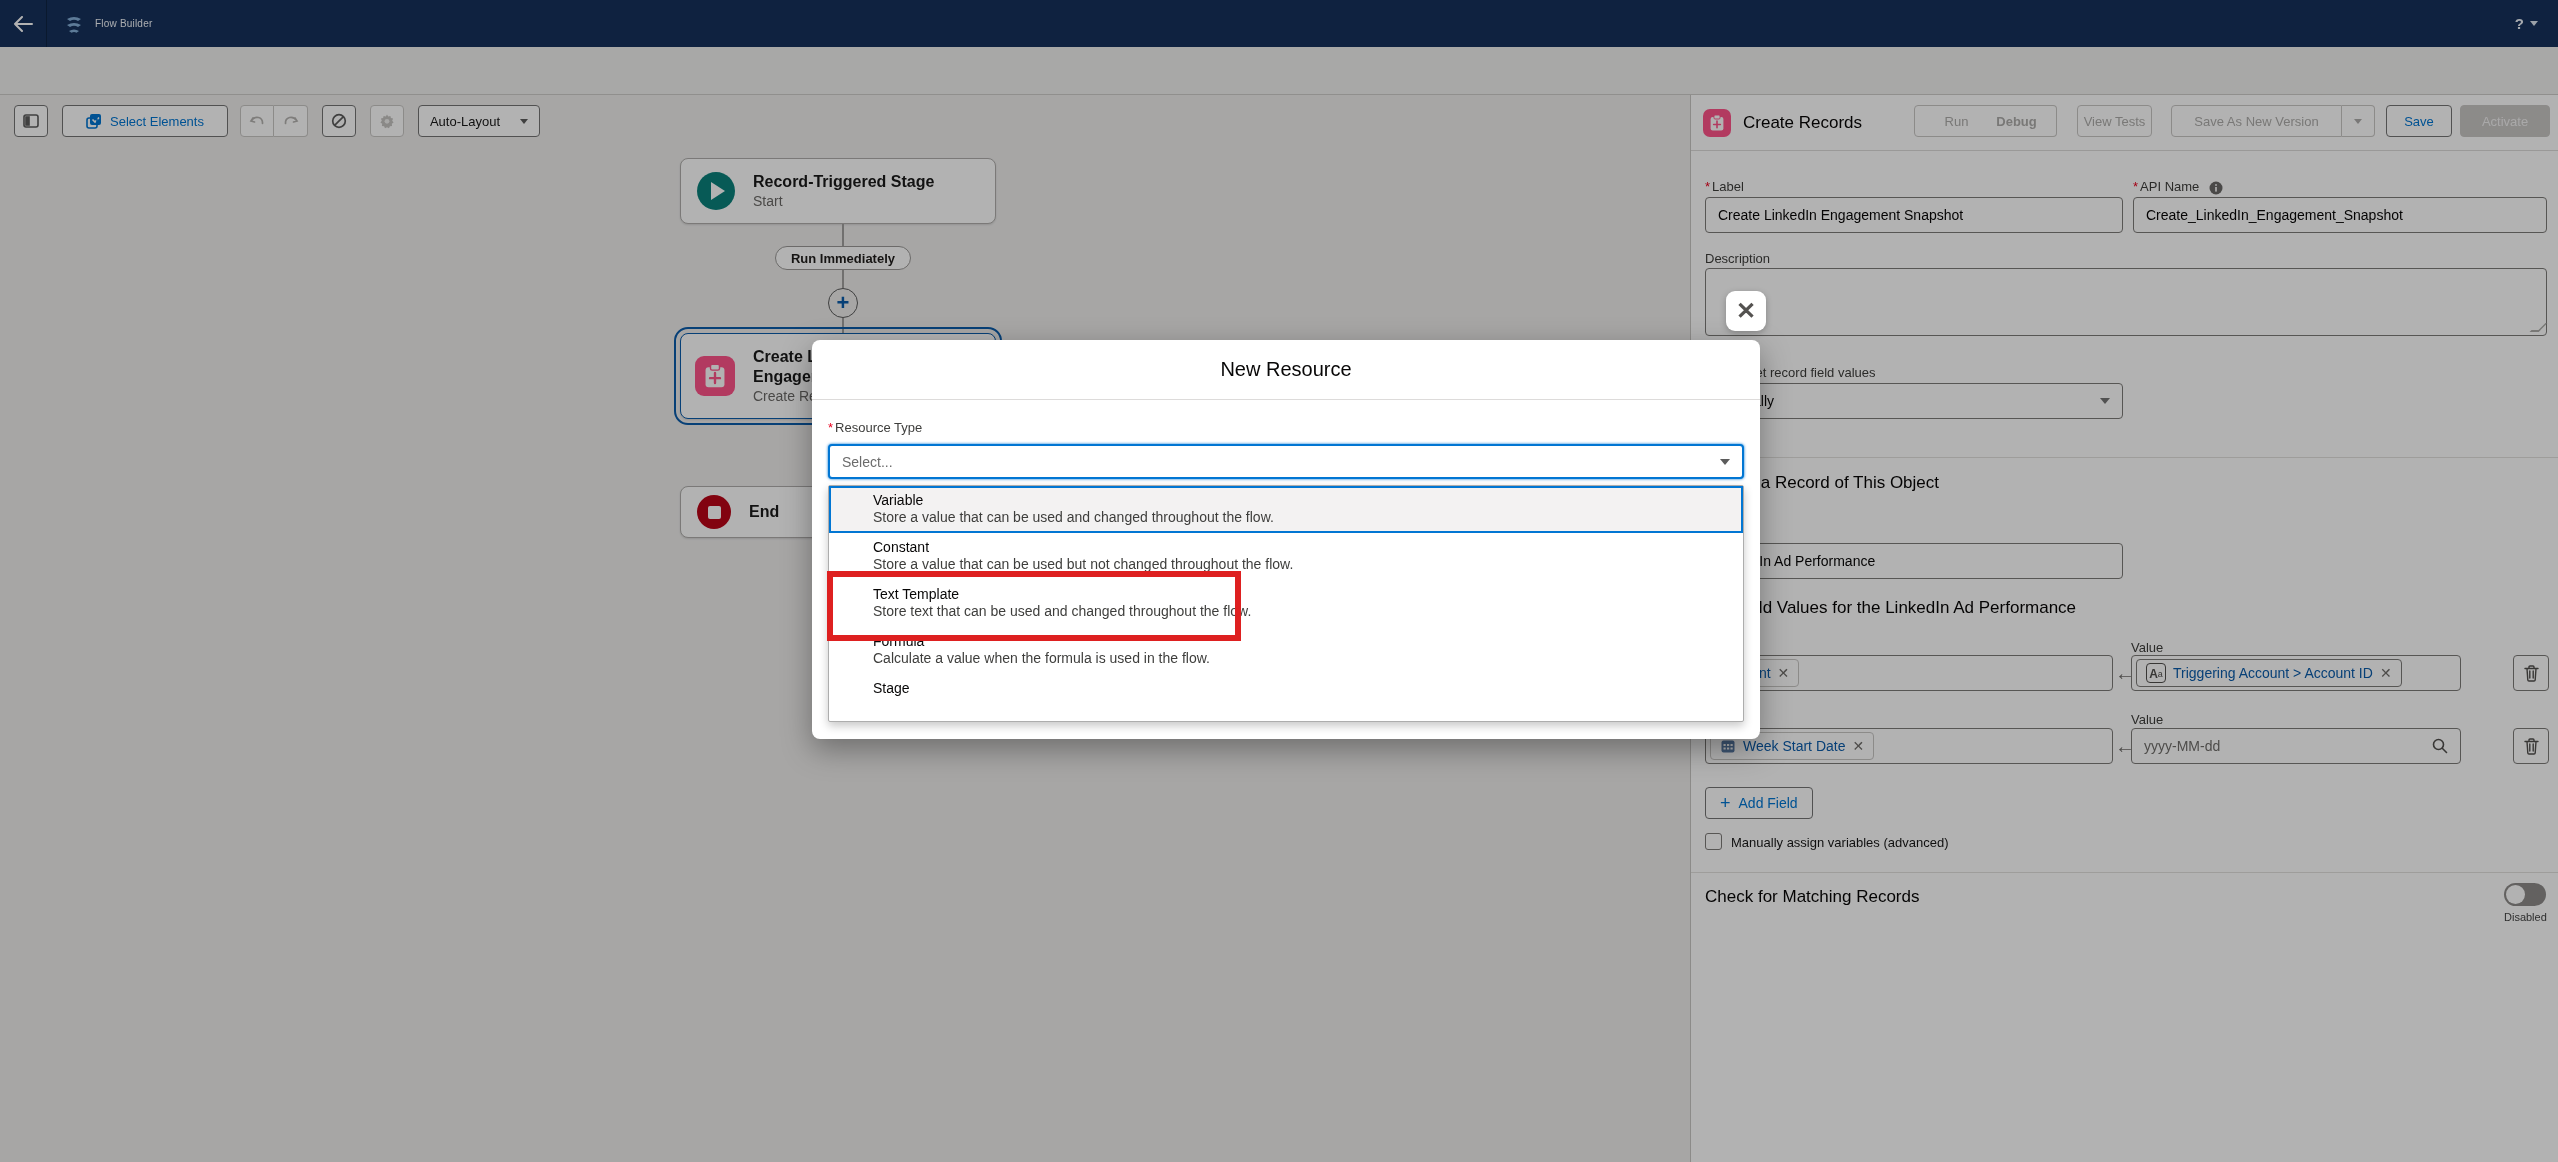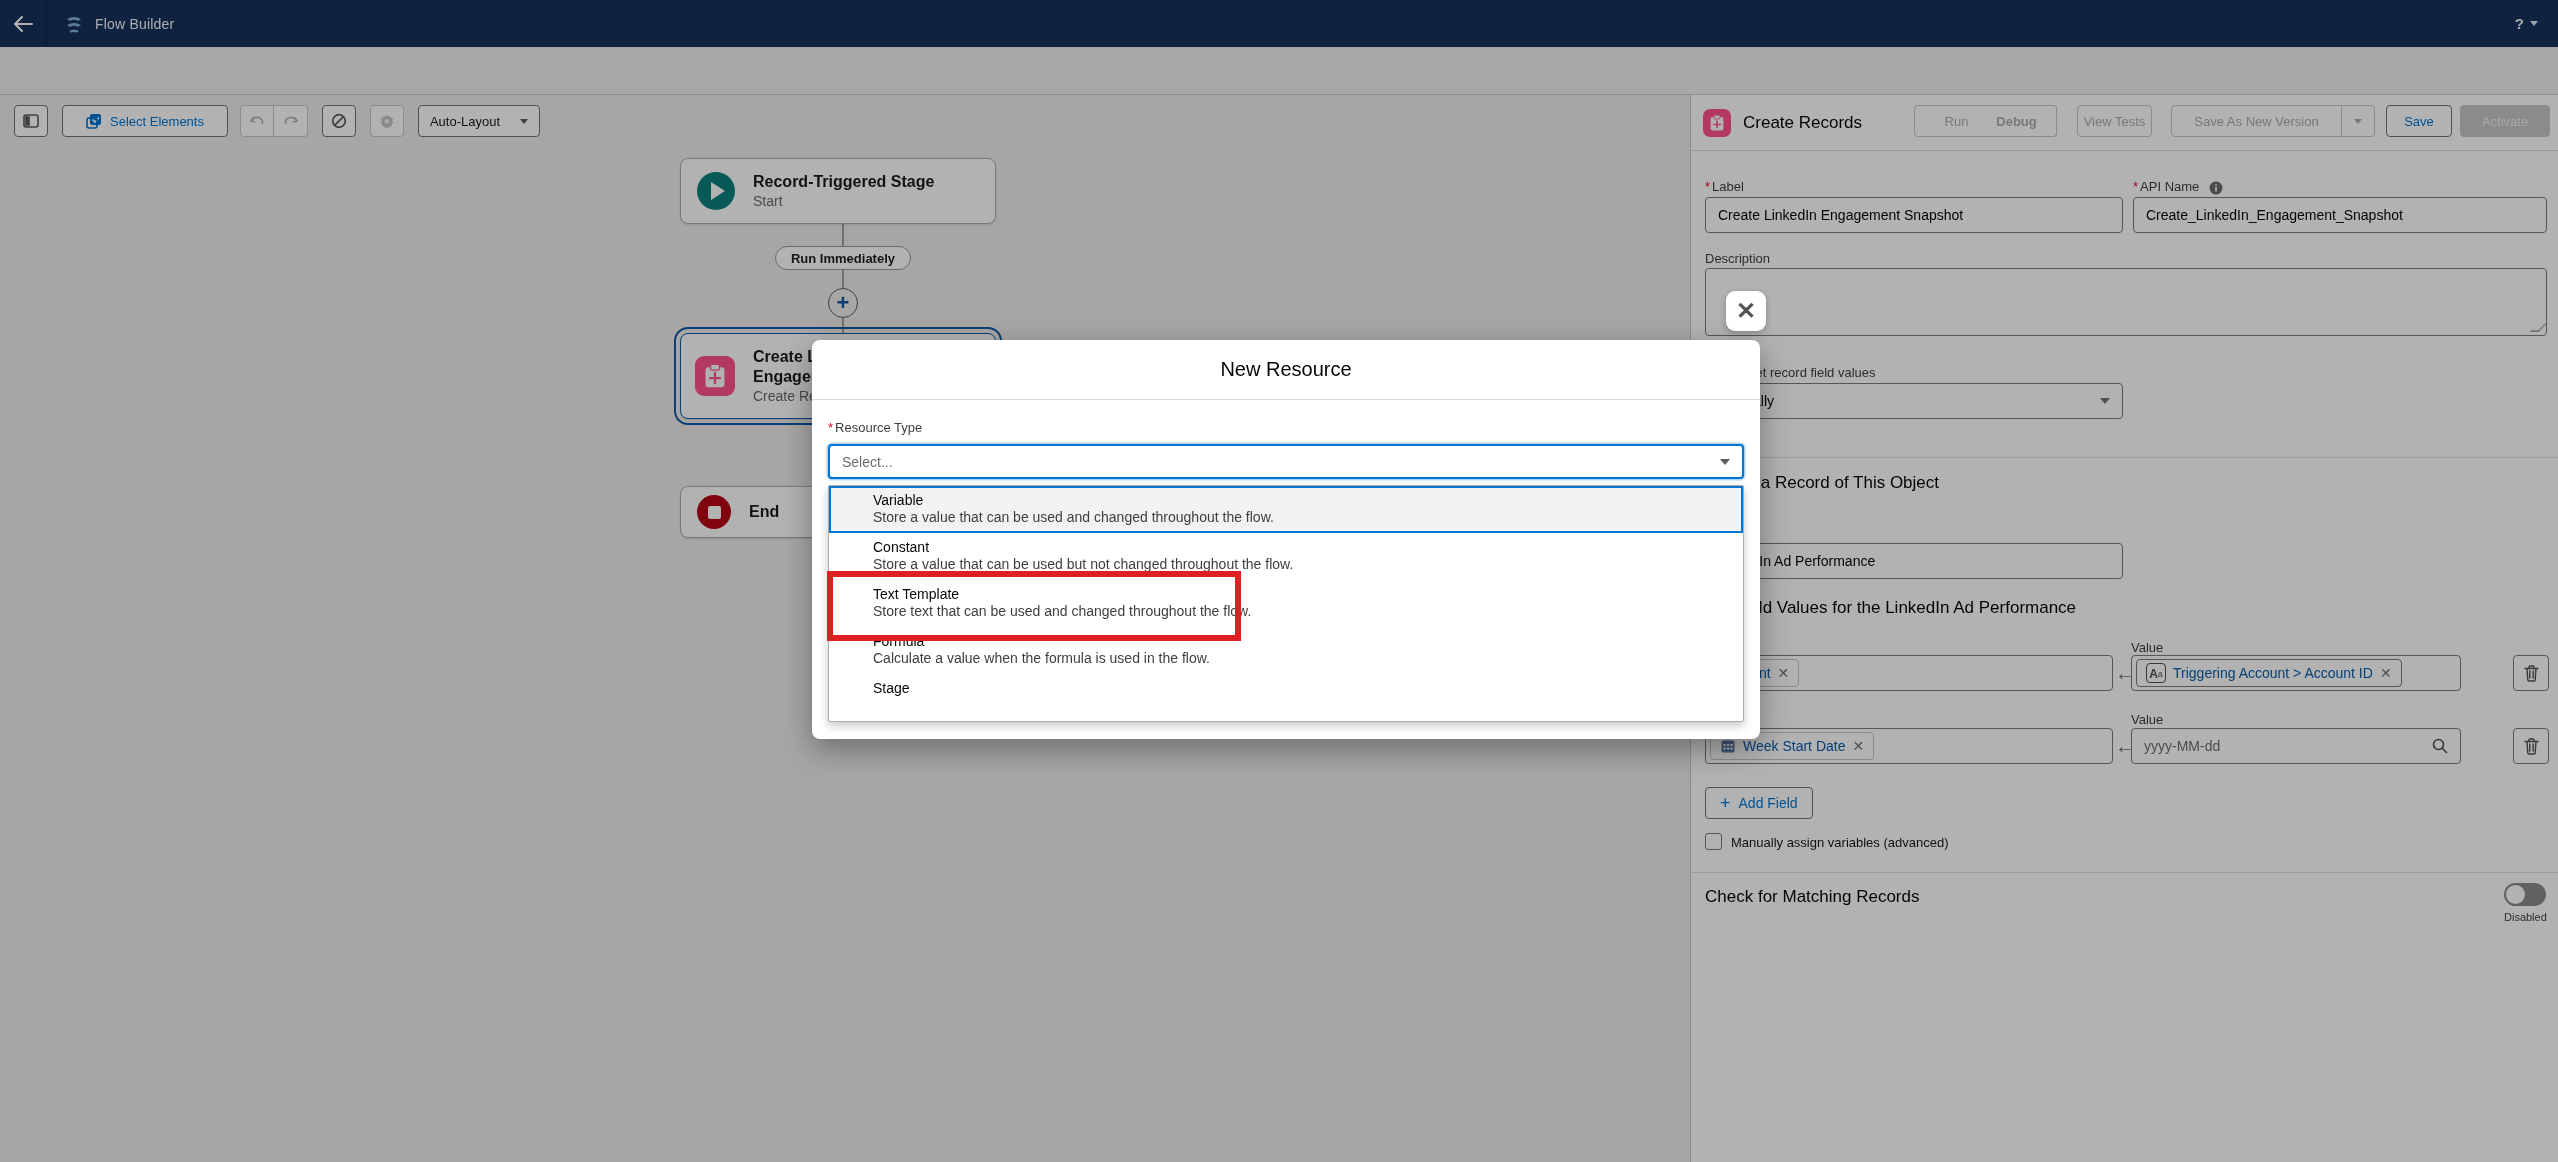--- a/index.html
+++ b/index.html
@@ -5,21 +5,21 @@
   * { margin:0; padding:0; box-sizing:border-box; }
   html,body { width:2558px; height:1162px; overflow:hidden; }
   body { font-family:"Liberation Sans", sans-serif; font-size:13px; color:#181818; background:#f3f2f2; }
   .app { position:relative; width:2558px; height:1162px; overflow:hidden; }
 
   
   .topbar { position:absolute; left:0; top:0; width:2558px; height:47px; background:#16325c; display:flex; align-items:center; z-index:10; }
   .back-btn { width:46px; height:47px; display:flex; align-items:center; justify-content:center; color:#ffffff; font-size:20px; cursor:pointer; }
   .topbar-sep { width:1px; height:47px; background:rgba(0,0,0,0.28); }
   .flow-logo { margin-left:18px; width:18px; height:20px; }
-  .topbar-title { color:#f3f6fb; font-size:14px; margin-left:12px; letter-spacing:.2px; }
+  .topbar-title { color:#f3f6fb; font-size:10px; margin-left:12px; letter-spacing:.2px; }
   .topbar-right { margin-left:auto; margin-right:20px; display:flex; align-items:center; gap:6px; color:#eef3f9; }
   .help-q { font-size:15px; font-weight:bold; }
   .caret { width:0; height:0; border-left:4px solid transparent; border-right:4px solid transparent; border-top:5px solid #dfe7f1; display:inline-block; }
 
   
   .toolbar { position:absolute; left:0; top:47px; width:2558px; height:48px; background:#f1f1f0; border-bottom:1px solid #cfcdcb; z-index:10; }
   .tb-btn { position:absolute; top:58px; height:32px; background:#ffffff; border:1px solid #747474; border-radius:4px; display:flex; align-items:center; justify-content:center; font-size:13px; cursor:pointer; }
   .tb-btn.joined-l { border-top-right-radius:0; border-bottom-right-radius:0; }
   .tb-btn.joined-r { border-top-left-radius:0; border-bottom-left-radius:0; border-left:none;font-weight:bold; }
   .tb-btn.disabled { border-color:#c9c7c5; color:#aeadab; cursor:default; }

